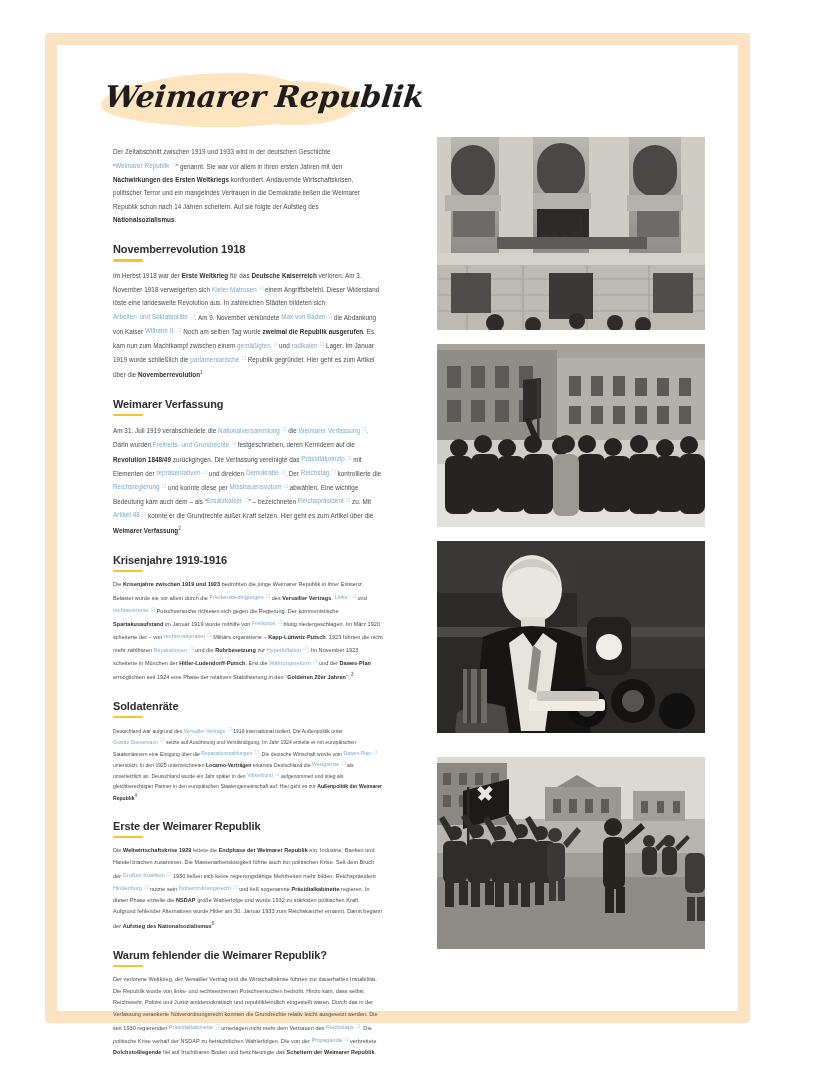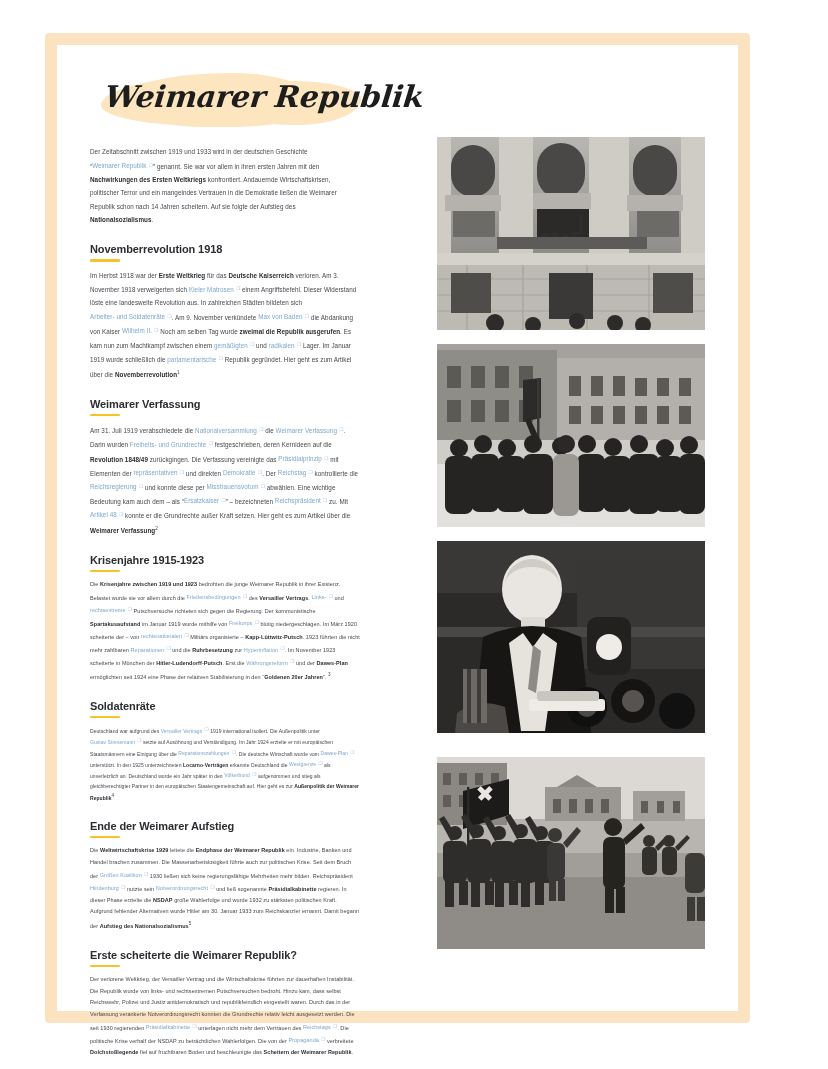--- a/index.html
+++ b/index.html
@@ -77,21 +77,21 @@
     font-size: 30px;
     letter-spacing: -0.4px;
     color: #1d1d1d;
     white-space: nowrap;
     transform: skewX(-6deg);
   }
 
   
   .col-text {
     position: absolute;
-    left: 33px;
+    left: 56px;
     top: 100px;
     width: 270px;
   }
   .col-media {
     position: absolute;
     left: 380px;
     top: 92px;
     width: 268px;
   }
 
@@ -184,39 +184,39 @@
             <p class="body">Im Herbst 1918 war der <b>Erste Weltkrieg</b> für das <b>Deutsche Kaiserreich</b> verloren. Am 3. November 1918 verweigerten sich <a class="lnk" href="#">Kieler Matrosen<span class="ext"> ❐</span></a> einem Angriffsbefehl. Dieser Widerstand löste eine landesweite Revolution aus. In zahlreichen Städten bildeten sich <a class="lnk" href="#">Arbeiter- und Soldatenräte<span class="ext"> ❐</span></a>. Am 9. November verkündete <a class="lnk" href="#">Max von Baden<span class="ext"> ❐</span></a> die Abdankung von Kaiser <a class="lnk" href="#">Wilhelm II.<span class="ext"> ❐</span></a> Noch am selben Tag wurde <b>zweimal die Republik ausgerufen</b>. Es kam nun zum Machtkampf zwischen einem <a class="lnk" href="#">gemäßigten<span class="ext"> ❐</span></a> und <a class="lnk" href="#">radikalen<span class="ext"> ❐</span></a> Lager. Im Januar 1919 wurde schließlich die <a class="lnk" href="#">parlamentarische<span class="ext"> ❐</span></a> Republik gegründet. Hier geht es zum Artikel über die <b>Novemberrevolution</b><sup>1</sup></p>
           </div>
           <div class="gap-sec"></div>
           <div class="section">
             <h2 class="sec-title">Weimarer Verfassung</h2>
             <div class="sec-rule"></div>
             <p class="body">Am 31. Juli 1919 verabschiedete die <a class="lnk" href="#">Nationalversammlung<span class="ext"> ❐</span></a> die <a class="lnk" href="#">Weimarer Verfassung<span class="ext"> ❐</span></a>. Darin wurden <a class="lnk" href="#">Freiheits- und Grundrechte<span class="ext"> ❐</span></a> festgeschrieben, deren Kernideen auf die <b>Revolution 1848/49</b> zurückgingen. Die Verfassung vereinigte das <a class="lnk" href="#">Präsidialprinzip<span class="ext"> ❐</span></a> mit Elementen der <a class="lnk" href="#">repräsentativen<span class="ext"> ❐</span></a> und direkten <a class="lnk" href="#">Demokratie<span class="ext"> ❐</span></a>. Der <a class="lnk" href="#">Reichstag<span class="ext"> ❐</span></a> kontrollierte die <a class="lnk" href="#">Reichsregierung<span class="ext"> ❐</span></a> und konnte diese per <a class="lnk" href="#">Misstrauensvotum<span class="ext"> ❐</span></a> abwählen. Eine wichtige Bedeutung kam auch dem – als “<a class="lnk" href="#">Ersatzkaiser<span class="ext"> ❐</span></a>” – bezeichneten <a class="lnk" href="#">Reichspräsident<span class="ext"> ❐</span></a> zu. Mit <a class="lnk" href="#">Artikel 48<span class="ext"> ❐</span></a> konnte er die Grundrechte außer Kraft setzen. Hier geht es zum Artikel über die <b>Weimarer Verfassung</b><sup>2</sup></p>
           </div>
           <div class="gap-sec"></div>
           <div class="section">
-            <h2 class="sec-title">Krisenjahre 1915-1923</h2>
+            <h2 class="sec-title">Krisenjahre 1919-1916</h2>
             <div class="sec-rule"></div>
             <p class="body small">Die <b>Krisenjahre zwischen 1919 und 1923</b> bedrohten die junge Weimarer Republik in ihrer Existenz. Belastet wurde sie vor allem durch die <a class="lnk" href="#">Friedensbedingungen<span class="ext"> ❐</span></a> des <b>Versailler Vertrags</b>. <a class="lnk" href="#">Links-<span class="ext"> ❐</span></a> und <a class="lnk" href="#">rechtsextreme<span class="ext"> ❐</span></a> Putschversuche richteten sich gegen die Regierung. Der kommunistische <b>Spartakusaufstand</b> im Januar 1919 wurde mithilfe von <a class="lnk" href="#">Freikorps<span class="ext"> ❐</span></a> blutig niedergeschlagen. Im März 1920 scheiterte der – von <a class="lnk" href="#">rechtsnationalen<span class="ext"> ❐</span></a> Militärs organisierte – <b>Kapp-Lüttwitz-Putsch</b>. 1923 führten die nicht mehr zahlbaren <a class="lnk" href="#">Reparationen<span class="ext"> ❐</span></a> und die <b>Ruhrbesetzung</b> zur <a class="lnk" href="#">Hyperinflation<span class="ext"> ❐</span></a>. Im November 1923 scheiterte in München der <b>Hitler-Ludendorff-Putsch</b>. Erst die <a class="lnk" href="#">Währungsreform<span class="ext"> ❐</span></a> und der <b>Dawes-Plan</b> ermöglichten seit 1924 eine Phase der relativen Stabilisierung in den “<b>Goldenen 20er Jahren</b>”. <sup>3</sup></p>
           </div>
           <div class="gap-sec"></div>
           <div class="section">
             <h2 class="sec-title">Soldatenräte</h2>
             <div class="sec-rule"></div>
             <p class="body small" style="font-size: 5px; line-height: 10.6px;">Deutschland war aufgrund des <a class="lnk" href="#">Versailler Vertrags<span class="ext"> ❐</span></a> 1919 international isoliert. Die Außenpolitik unter <a class="lnk" href="#">Gustav Stresemann<span class="ext"> ❐</span></a> setzte auf Ausöhnung und Verständigung. Im Jahr 1924 erzielte er mit europäischen Staatsmännern eine Einigung über die <a class="lnk" href="#">Reparationszahlungen<span class="ext"> ❐</span></a>. Die deutsche Wirtschaft wurde vom <a class="lnk" href="#">Dawes-Plan<span class="ext"> ❐</span></a> unterstützt. In den 1925 unterzeichneten <b>Locarno-Verträgen</b> erkannte Deutschland die <a class="lnk" href="#">Westgrenze<span class="ext"> ❐</span></a> als unverletzlich an. Deutschland wurde ein Jahr später in den <a class="lnk" href="#">Völkerbund<span class="ext"> ❐</span></a> aufgenommen und stieg als gleichberechtigter Partner in den europäischen Staatengemeinschaft auf. Hier geht es zur <b>Außenpolitik der Weimarer Republik</b><sup>4</sup></p>
           </div>
           <div class="gap-sec"></div>
           <div class="section">
-            <h2 class="sec-title">Ende der Weimarer Aufstieg</h2>
+            <h2 class="sec-title">Erste der Weimarer Republik</h2>
             <div class="sec-rule"></div>
             <p class="body small">Die <b>Weltwirtschaftskrise 1929</b> leitete die <b>Endphase der Weimarer Republik</b> ein. Industrie, Banken und Handel brachen zusammen. Die Massenarbeitslosigkeit führte auch zur politischen Krise. Seit dem Bruch der <a class="lnk" href="#">Großen Koalition<span class="ext"> ❐</span></a> 1930 ließen sich keine regierungsfähige Mehrheiten mehr bilden. Reichspräsident <a class="lnk" href="#">Hindenburg<span class="ext"> ❐</span></a> nutzte sein <a class="lnk" href="#">Notverordnungsrecht<span class="ext"> ❐</span></a> und ließ sogenannte <b>Präsidialkabinette</b> regieren. In dieser Phase erzielte die <b>NSDAP</b> große Wahlerfolge und wurde 1932 zu stärksten politischen Kraft. Aufgrund fehlender Alternativen wurde Hitler am 30. Januar 1933 zum Reichskanzler ernannt. Damit begann der <b>Aufstieg des Nationalsozialismus</b><sup>5</sup></p>
           </div>
           <div class="gap-sec"></div>
           <div class="section">
-            <h2 class="sec-title">Erste scheiterte die Weimarer Republik?</h2>
+            <h2 class="sec-title">Warum fehlender die Weimarer Republik?</h2>
             <div class="sec-rule"></div>
             <p class="body small">Der verlorene Weltkrieg, der Versailler Vertrag und die Wirtschaftskrise führten zur dauerhaften Instabilität. Die Republik wurde von links- und rechtsextremen Putschversuchen bedroht. Hinzu kam, dass selbst Reichswehr, Polizei und Justiz antidemokratisch und republikfeindlich eingestellt waren. Durch das in der Verfassung verankerte Notverordnungsrecht konnten die Grundrechte relativ leicht ausgesetzt werden. Die seit 1930 regierenden <a class="lnk" href="#">Präsidialkabinette<span class="ext"> ❐</span></a> unterlagen nicht mehr dem Vertrauen des <a class="lnk" href="#">Reichstags<span class="ext"> ❐</span></a>. Die politische Krise verhalf der NSDAP zu beträchtlichen Wahlerfolgen. Die von der <a class="lnk" href="#">Propaganda<span class="ext"> ❐</span></a> verbreitete <b>Dolchstoßlegende</b> fiel auf fruchtbaren Boden und beschleunigte das <b>Scheitern der Weimarer Republik</b>.</p>
           </div>
         </div>
     </div>
 
     <div class="col-media">
       <div class="photo ph1">
         <svg width="268" height="193" viewBox="0 0 268 193">
           <defs>

